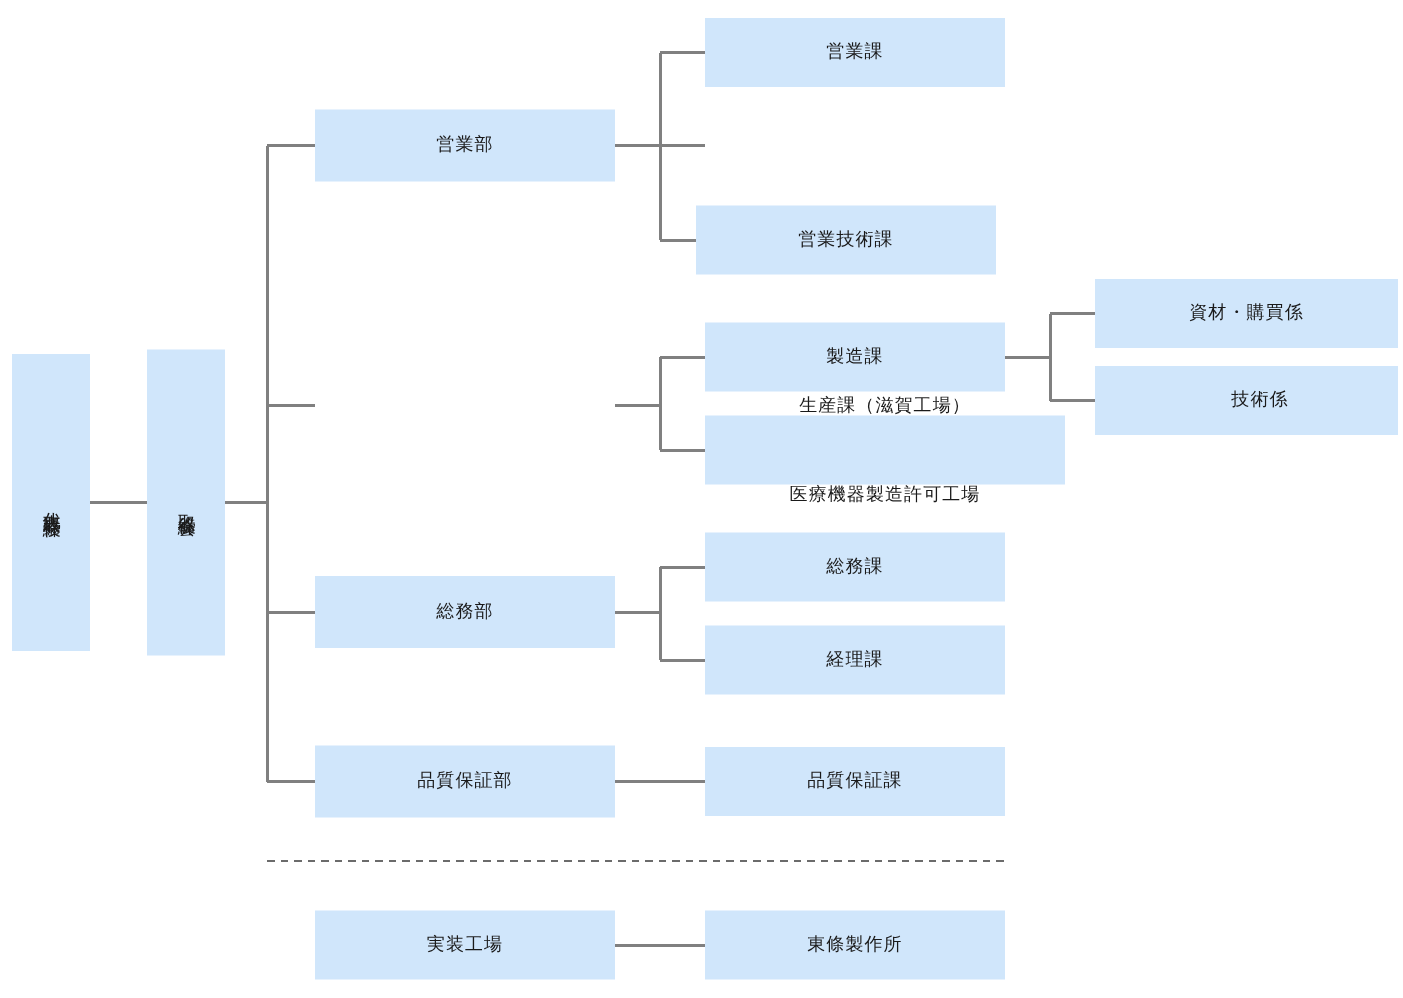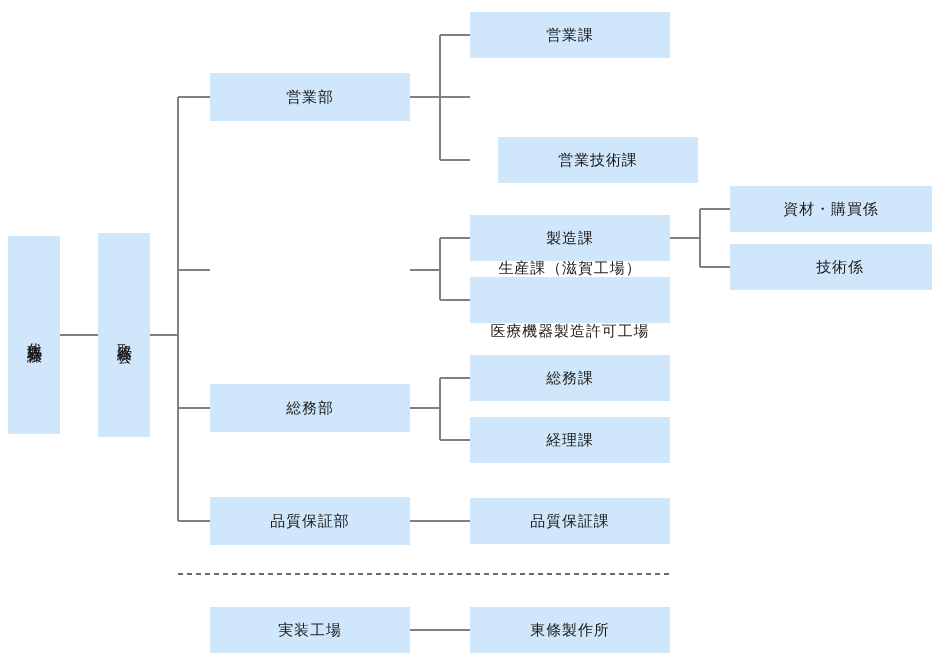--- a/index.html
+++ b/index.html
@@ -19,21 +19,21 @@
     overflow: hidden;
   }
   .node {
     position: absolute;
     background: #d0e6fb;
     color: #1a1a1a;
     display: flex;
     align-items: center;
     justify-content: center;
     text-align: center;
-    font-size: 15px;
+    font-size: 12px;
     line-height: 1.45;
     letter-spacing: 0.06em;
     box-sizing: border-box;
     padding: 2px 6px;
   }
   .node.vertical {
     writing-mode: vertical-rl;
     text-orientation: upright;
     letter-spacing: 0.10em;
     line-height: 1.25;
@@ -133,29 +133,29 @@
 
   <div class="node" style="left:210px; top:497px; width:200px; height:48px;">
     <span class="label-line">品質保証部</span>
   </div>
 
   <div class="node" style="left:470px; top:12px; width:200px; height:46px;">
     <span class="label-line">営業課</span>
   </div>
 
 
-  <div class="node" style="left:498px; top:137px; width:200px; height:46px;">
+  <div class="node" style="left:464px; top:137px; width:200px; height:46px;">
     <span class="label-line">営業技術課</span>
   </div>
 
   <div class="node" style="left:470px; top:215px; width:200px; height:46px;">
     <span class="label-line">製造課</span>
   </div>
 
-  <div class="node two-line" style="left:470px; top:277px; width:200px; height:46px;gap:42px;">
+  <div class="node two-line" style="left:470px; top:277px; width:240px; height:46px;gap:42px;">
     <span class="label-line">生産課（滋賀工場）</span>
     <span class="label-line">医療機器製造許可工場</span>
   </div>
 
   <div class="node" style="left:470px; top:355px; width:200px; height:46px;">
     <span class="label-line">総務課</span>
   </div>
 
   <div class="node" style="left:470px; top:417px; width:200px; height:46px;">
     <span class="label-line">経理課</span>

